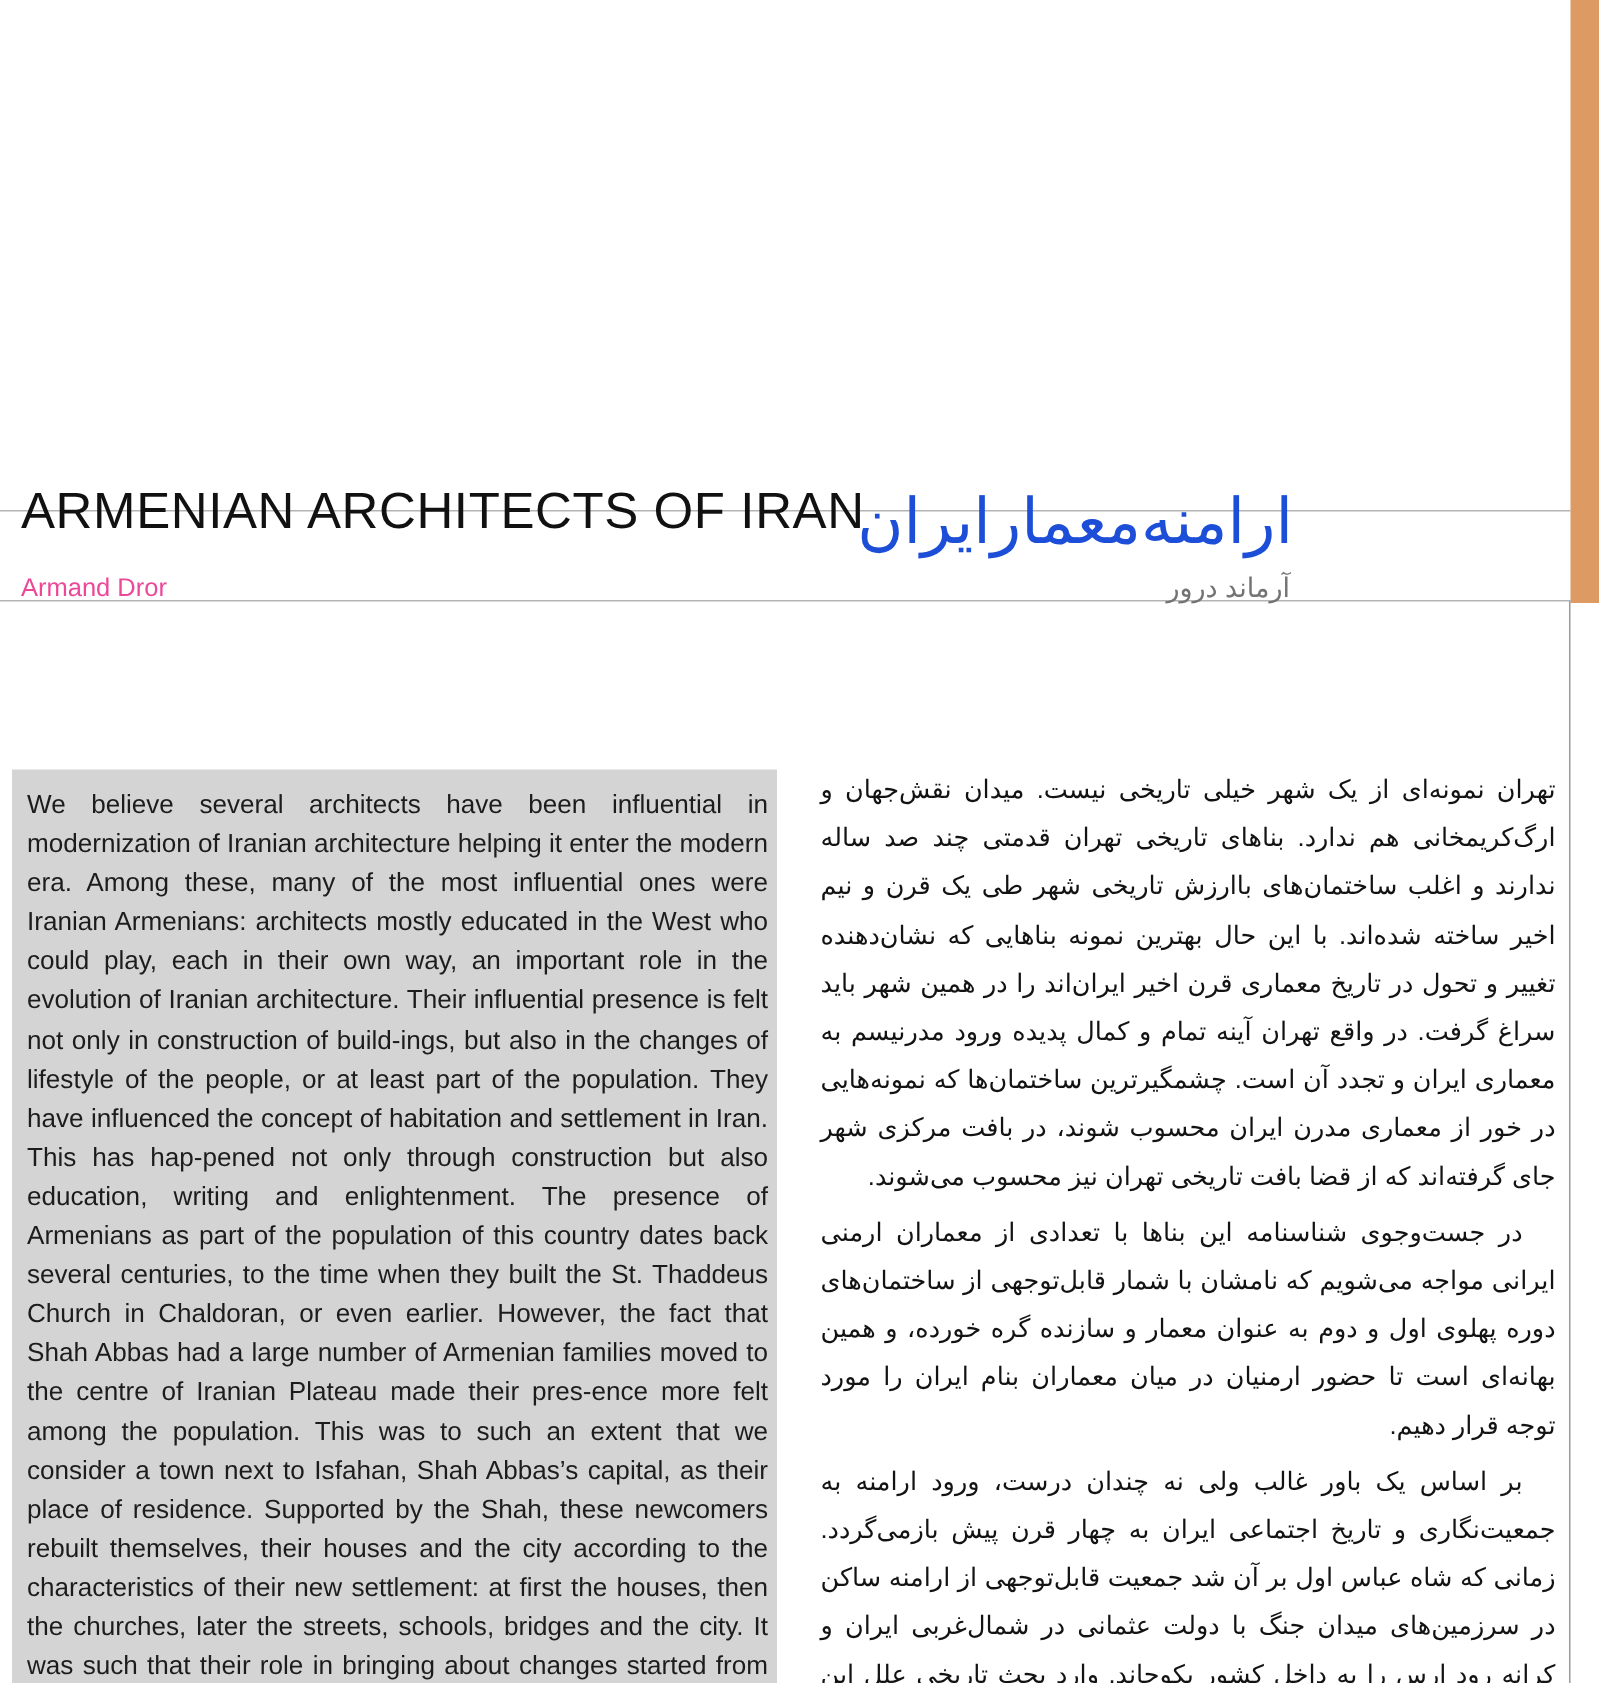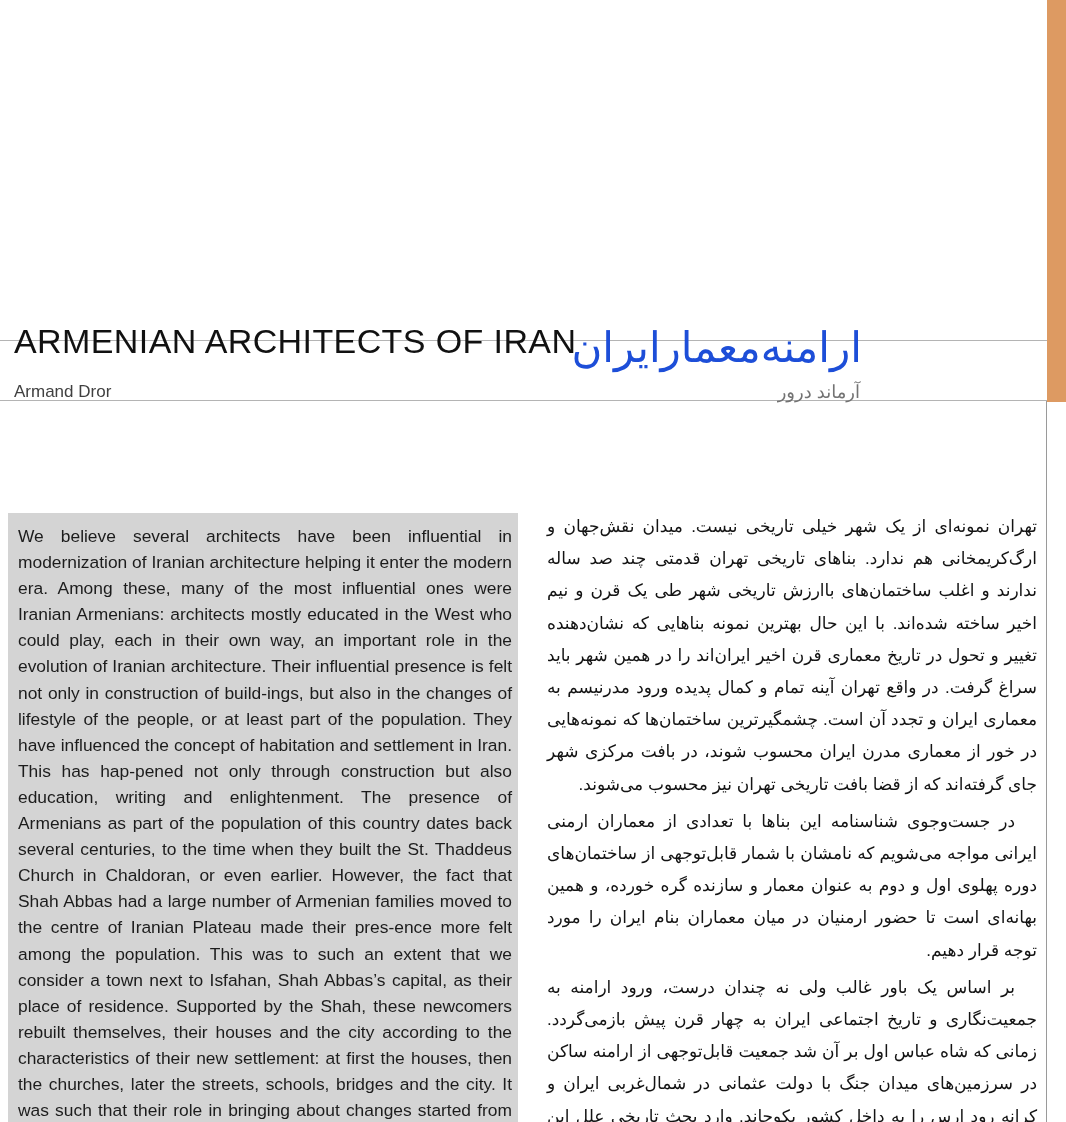--- a/index.html
+++ b/index.html
@@ -83,21 +83,21 @@
     white-space: nowrap;
     color: #1d4ed8;
   }
   .author-en {
     position: absolute;
     left: 14px;
     top: 381px;
     font-size: 17px;
     line-height: 22px;
     white-space: nowrap;
-    color: #404040;
+    color: #ec4899;
   }
   .author-fa {
     position: absolute;
     right: 24px;
     top: 380px;
     font-size: 18px;
     line-height: 24px;
     direction: rtl;
     white-space: nowrap;
     color: #737373;

